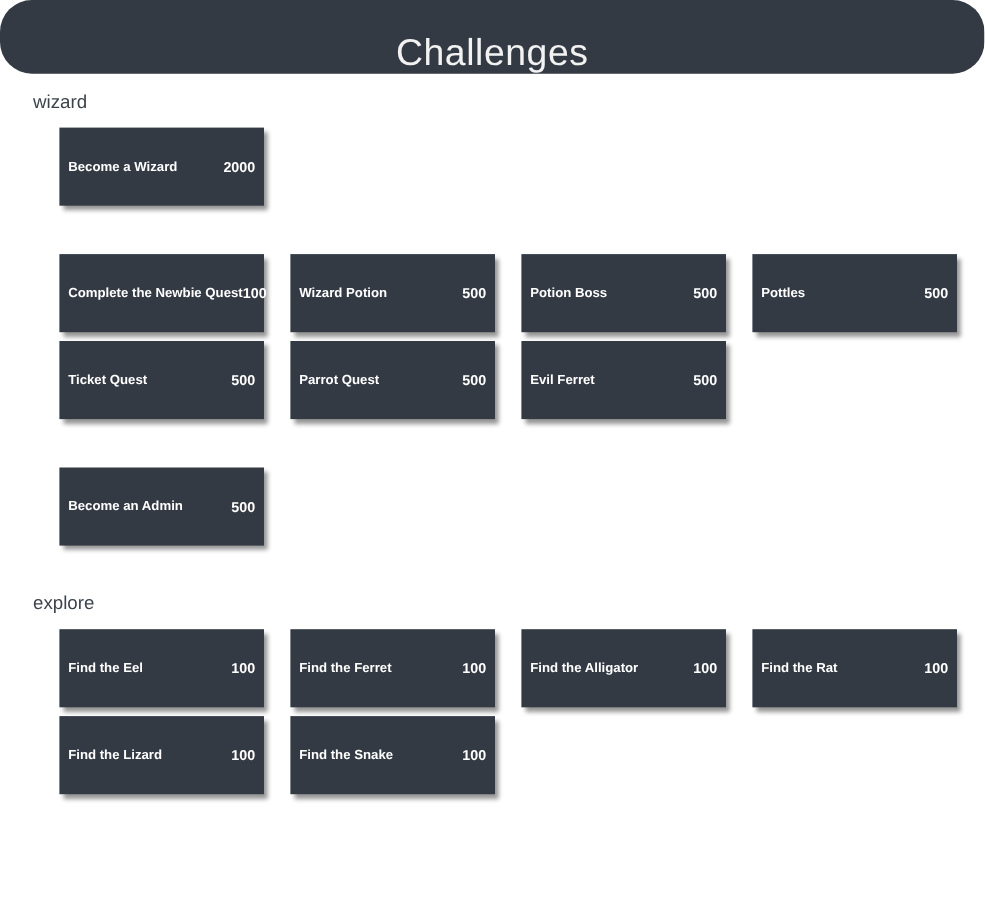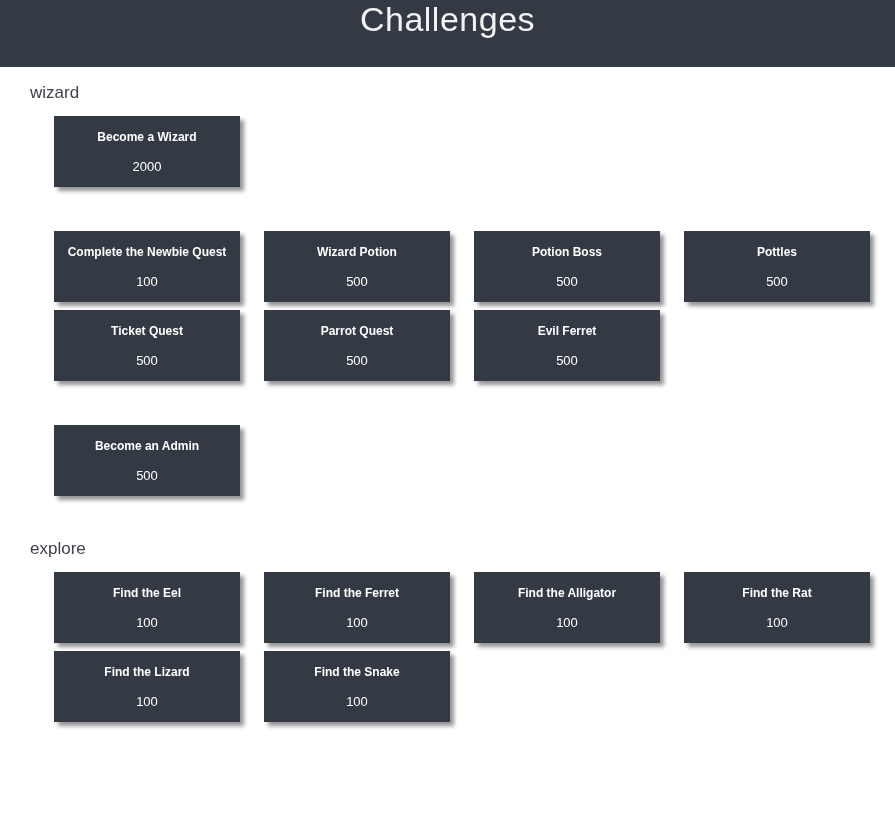--- a/index.html
+++ b/index.html
@@ -10,22 +10,23 @@
   }
   body { min-height: 833px; overflow: hidden; }
 
   
   .page-header {
     width: 100%;
     height: 67px;
     background: #333a44;
     display: flex;
     justify-content: center;
-    align-items: flex-start;
+    align-items: flex-end;
     padding-top: 0px;
+    border-radius: 29px;
   }
   .page-header h1 {
     color: #f2f2f2;
     font-size: 34px;
     font-weight: 300;
     line-height: 1.12;
     letter-spacing: 0.5px;
   }
 
   
@@ -51,38 +52,38 @@
   }
 
   .card {
     width: 186px;
     height: 71px;
     background: #333a44;
     border: none;
     border-radius: 0;
     box-shadow: 4px 4px 4px rgba(0, 0, 0, 0.42);
     display: flex;
-    flex-direction: column;
+    flex-direction: row;
     justify-content: space-between;
     align-items: center;
     padding: 15px 8px 14px 8px;
     cursor: pointer;
     font-family: "Liberation Sans", sans-serif;
   }
   .card-title {
     color: #ffffff;
     font-size: 12px;
     font-weight: bold;
     line-height: 1.1;
     white-space: nowrap;
   }
   .card-value {
     color: #ffffff;
     font-size: 13px;
-    font-weight: normal;
+    font-weight: bold;
     line-height: 1;
   }
 </style>
 </head>
 <body>
 
 <header class="page-header">
   <h1>Challenges</h1>
 </header>
 

